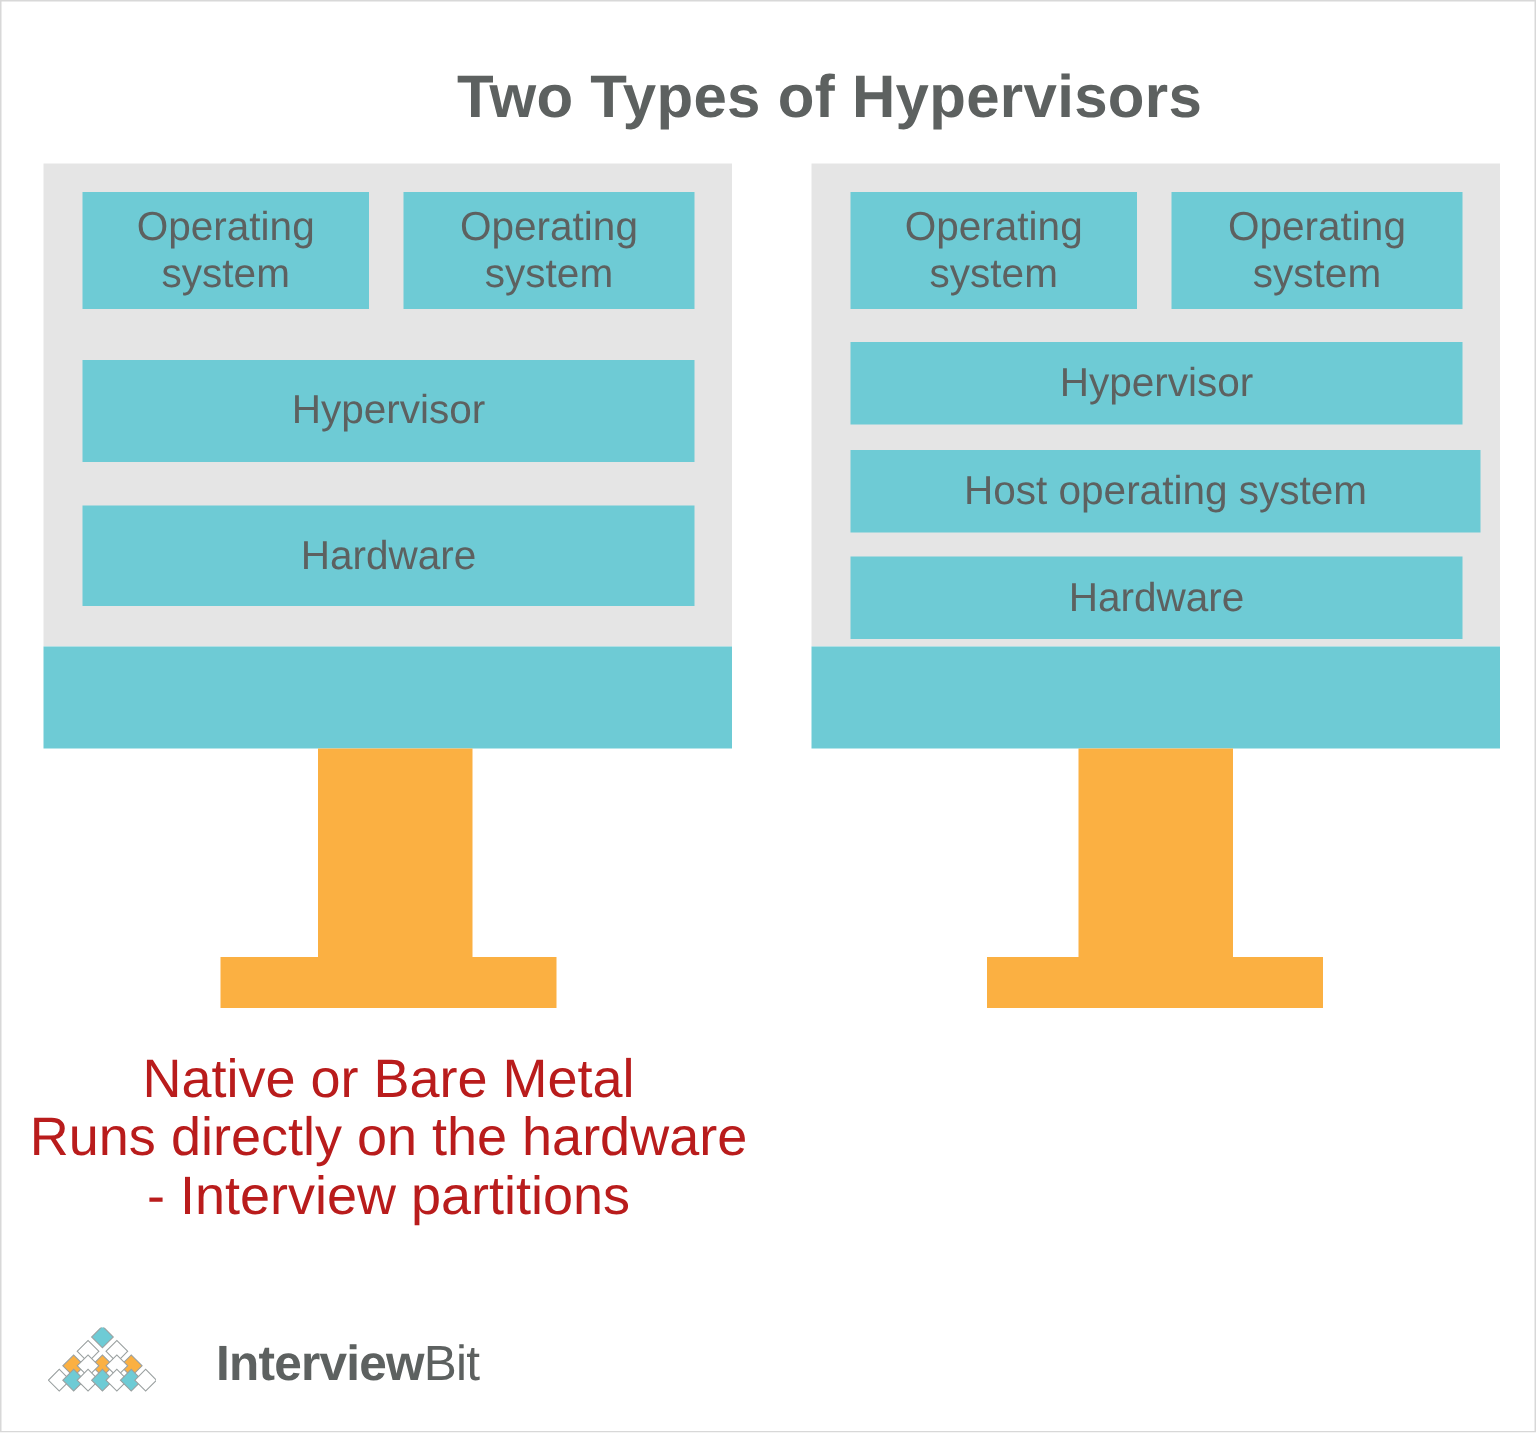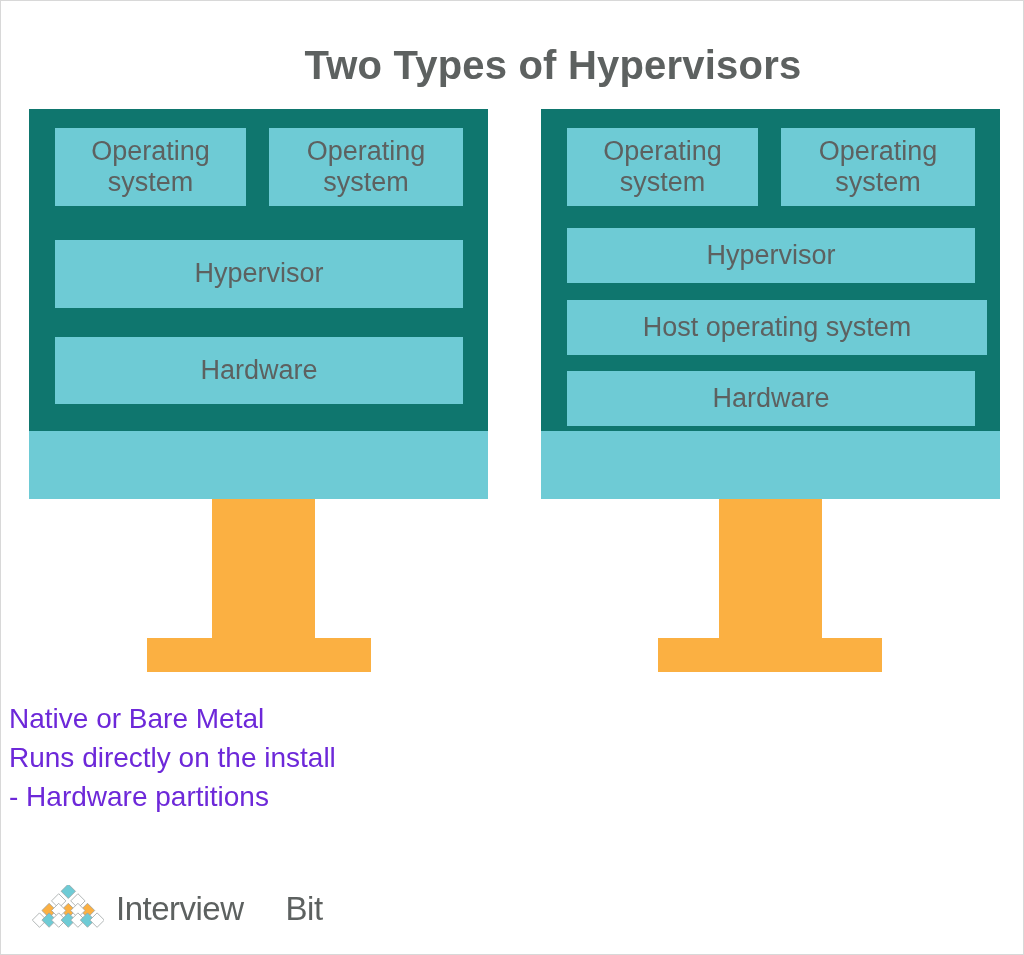--- a/index.html
+++ b/index.html
@@ -32,21 +32,21 @@
     font-size: 40px;
     font-weight: bold;
     color: #5d6160;
     letter-spacing: 0.2px;
     margin-left: 40px;
   }
 
   
   .panel {
     position: absolute;
-    background: #0f766e;
+    background: #e5e5e5;
   }
   .panel.left  { left: 28px;  top: 108px; width: 459px; height: 322px; }
   .panel.right { left: 540px; top: 108px; width: 459px; height: 322px; }
 
   .slot {
     position: absolute;
     background: #6ecbd5;
     color: #5d6160;
     display: flex;
     align-items: center;
@@ -96,23 +96,23 @@
     top: 637px;
   }
   .foot.left  { left: 146px; width: 224px; }
   .foot.right { left: 657px; width: 224px; }
 
   
   .caption {
     position: absolute;
     top: 698px;
     width: 500px;
-    text-align: left;
-    color: #6d28d9;
-    font-size: 28px;
+    text-align: center;
+    color: #b91c1c;
+    font-size: 36px;
     line-height: 39px;
   }
   .caption.left  { left: 8px; }
   .caption.right { left: 516px; }
   .caption div { white-space: nowrap; }
 
   
   .logo {
     position: absolute;
     left: 31px;
@@ -125,44 +125,44 @@
     width: 72px;
     height: 48px;
     display: block;
   }
   .logo-text {
     font-size: 33px;
     color: #5d6160;
     letter-spacing: -0.5px;
     white-space: nowrap;
   }
-  .logo-text .lt-bold   { font-weight: normal; }
-  .logo-text .lt-light  { font-weight: normal; margin-left: 42px; }
+  .logo-text .lt-bold   { font-weight: bold; margin-left: 28px; }
+  .logo-text .lt-light  { font-weight: normal; }
 </style>
 </head>
 <body>
 
 <div id="canvas">
 
   <div class="title">Two Types of Hypervisors</div>
 
   <div class="panel left">
     <div class="slot two-line l-os1">Operating system</div>
     <div class="slot two-line l-os2">Operating system</div>
     <div class="slot l-hyp">Hypervisor</div>
     <div class="slot l-hw">Hardware</div>
   </div>
   <div class="base-bar left"></div>
   <div class="stem left"></div>
   <div class="foot left"></div>
 
   <div class="caption left">
     <div>Native or Bare Metal</div>
-    <div>Runs directly on the install</div>
-    <div>- Hardware partitions</div>
+    <div>Runs directly on the hardware</div>
+    <div>- Interview partitions</div>
   </div>
 
   <div class="panel right">
     <div class="slot two-line r-os1">Operating system</div>
     <div class="slot two-line r-os2">Operating system</div>
     <div class="slot r-hyp">Hypervisor</div>
     <div class="slot r-host">Host operating system</div>
     <div class="slot r-hw">Hardware</div>
   </div>
   <div class="base-bar right"></div>

